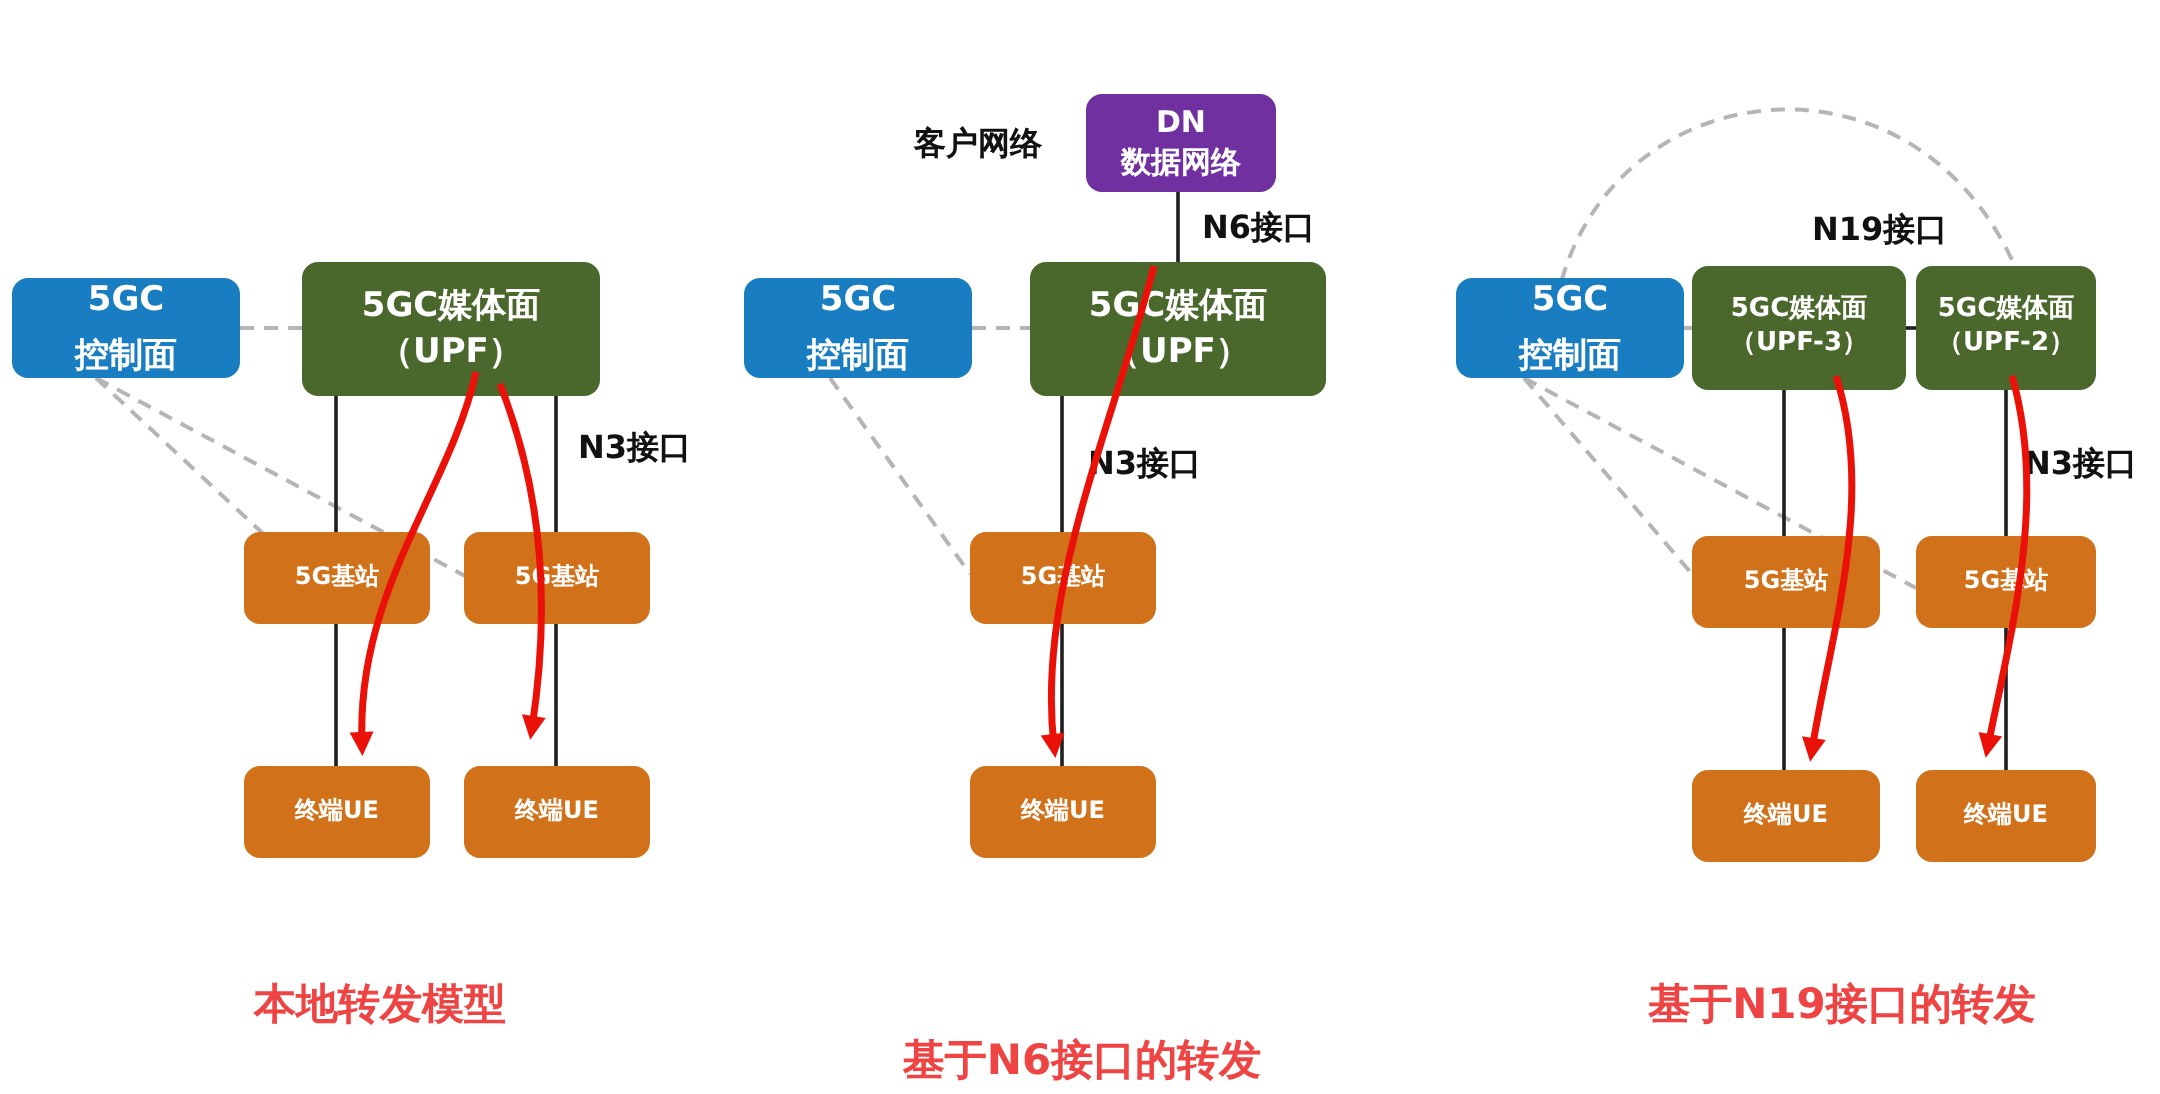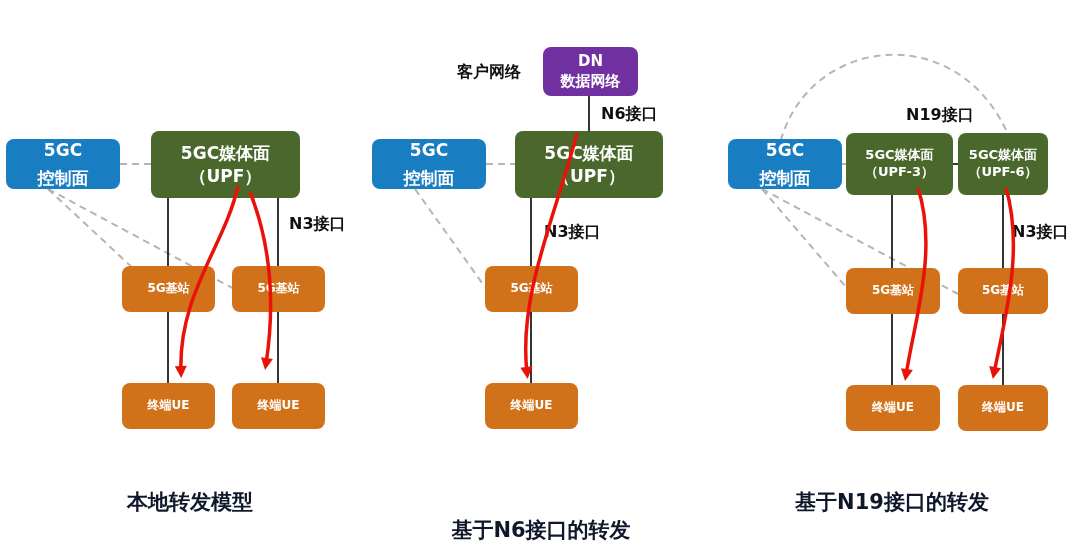--- a/index.html
+++ b/index.html
@@ -20,21 +20,21 @@
   .box { position:absolute; z-index:2; color:#fff; font-weight:bold; text-align:center;
          display:flex; flex-direction:column; justify-content:center; align-items:center;
          border-radius:8px; line-height:1.3; }
   .blue     { background:var(--control-plane-blue,#197dc2); font-size:17px;justify-content:space-between; }
   .green    { background:var(--media-plane-green,#4a682c); font-size:17px; }
   .green-sm { background:var(--media-plane-green,#4a682c); font-size:13px; }
   .orange   { background:var(--node-orange,#d1711a); font-size:12px; }
   .purple   { background:var(--dn-purple,#7030a0); font-size:15px; }
 
   .lbl   { position:absolute; z-index:2; color:#111; font-weight:bold; font-size:16px; white-space:nowrap; }
-  .title { position:absolute; z-index:2; color:#0f172a; font-weight:bold; font-size:21px; text-align:center; width:320px; }
+  .title { position:absolute; z-index:2; color:#ef4444; font-weight:bold; font-size:21px; text-align:center; width:320px; }
 </style>
 </head>
 <body>
 
 <div class="canvas">
 
   <svg class="overlay under" width="1080" height="547">
 
     <path class="dash" d="M120,164 L151,164"></path>
     <path class="dash" d="M48,189 L150,284"></path>
@@ -104,28 +104,28 @@
       <span>5GC</span>
       <span>控制面</span>
     </div>
     <div class="lbl" style="left:906px; top:105px;">N19接口</div>
     <div class="box green-sm" style="left:846px; top:133px; width:107px; height:62px;">
       <span>5GC媒体面</span>
       <span>（UPF-3）</span>
     </div>
     <div class="box green-sm" style="left:958px; top:133px; width:90px; height:62px;">
       <span>5GC媒体面</span>
-      <span>（UPF-6）</span>
+      <span>（UPF-2）</span>
     </div>
     <div class="lbl" style="left:1012px; top:222px;">N3接口</div>
     <div class="box orange" style="left:846px; top:268px; width:94px; height:46px;">5G基站</div>
     <div class="box orange" style="left:958px; top:268px; width:90px; height:46px;">5G基站</div>
     <div class="box orange" style="left:846px; top:385px; width:94px; height:46px;">终端UE</div>
     <div class="box orange" style="left:958px; top:385px; width:90px; height:46px;">终端UE</div>
-    <div class="title" style="left:732px; top:488px;">基于N19接口的转发</div>
+    <div class="title" style="left:761px; top:488px;">基于N19接口的转发</div>
   </div>
 
   <svg class="overlay over" width="1080" height="547">
     <defs>
       <marker id="arrowhead" markerUnits="userSpaceOnUse" markerWidth="14" markerHeight="14" refX="7" refY="7" orient="auto">
         <path d="M1,1 L13,7 L1,13 Z" fill="#ea1208"></path>
       </marker>
     </defs>
     <path class="red" d="M238,186 C225,245 178,295 181,372" marker-end="url(#arrowhead)"></path>
     <path class="red" d="M250,192 C272,248 275,305 266,364" marker-end="url(#arrowhead)"></path>

